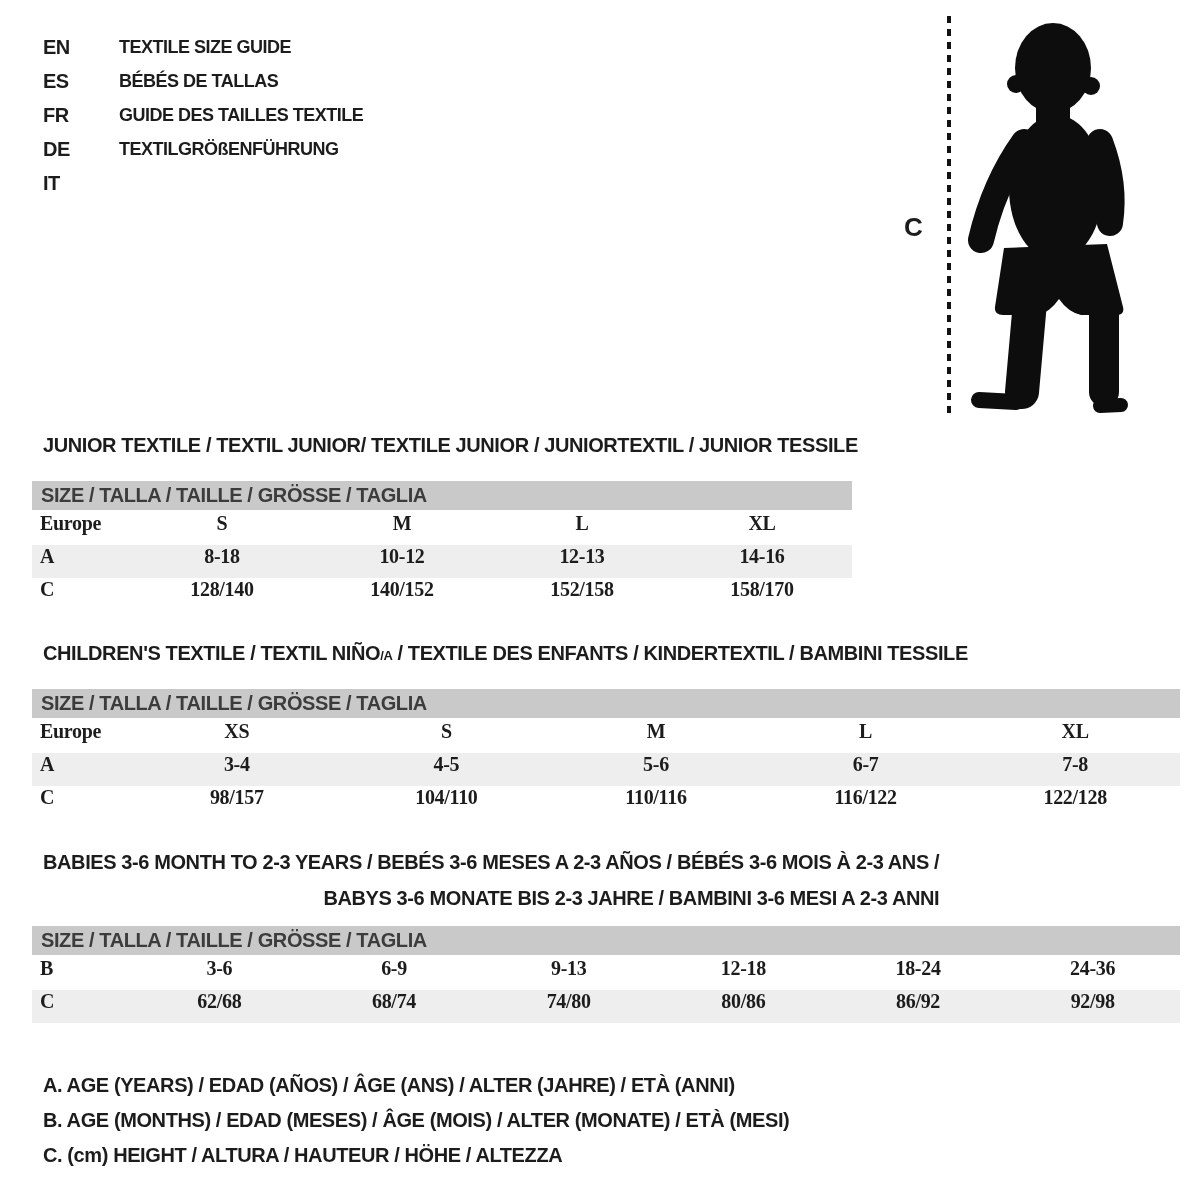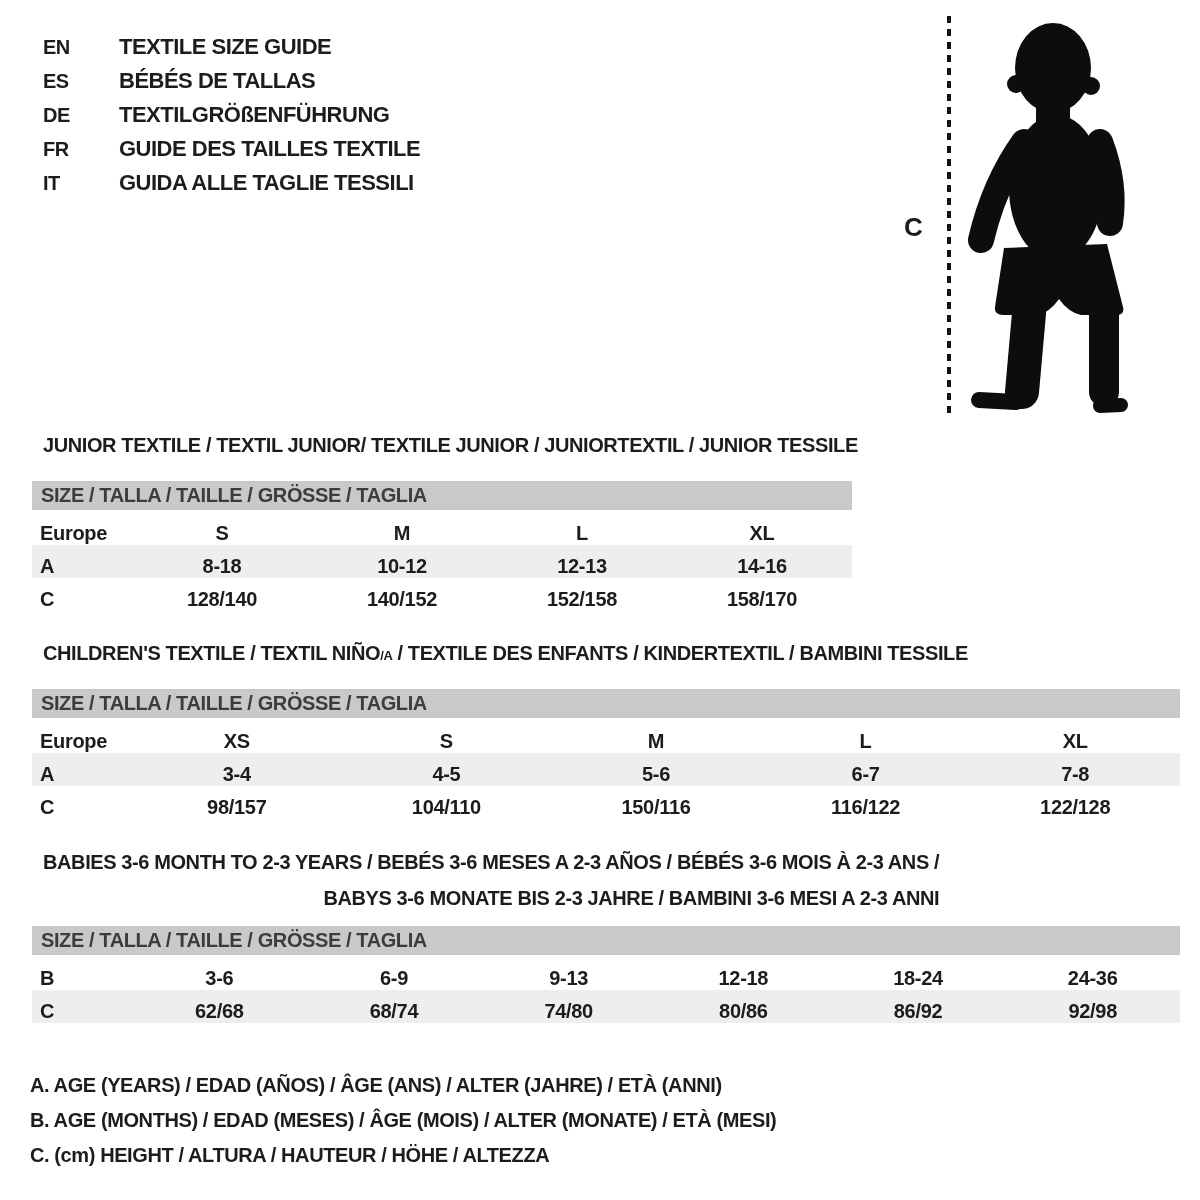--- a/index.html
+++ b/index.html
@@ -14,21 +14,21 @@
     -webkit-font-smoothing: antialiased;
   }
 
   
   .lang-list { position: absolute; left: 43px; top: 30px; }
   .lang-row { display: flex; height: 34px; align-items: center; }
   .lang-code {
     width: 76px; font-size: 20px; font-weight: 700; letter-spacing: -0.5px;
   }
   .lang-label {
-    font-size: 22px; font-weight: 700; letter-spacing: -0.5px; white-space: nowrap;
+    font-size: 18px; font-weight: 700; letter-spacing: -0.5px; white-space: nowrap;
   }
 
   
   .measure-line {
     position: absolute; left: 947px; top: 16px; width: 4px; height: 400px;
     background: repeating-linear-gradient(to bottom, #121212 0px, #121212 7px, transparent 7px, transparent 13px);
   }
   .measure-label {
     position: absolute; left: 904px; top: 212px;
     font-size: 26px; font-weight: 700;
@@ -45,56 +45,55 @@
 
   
   .size-table { position: absolute; left: 32px; }
   .hbar {
     height: 29px; margin-bottom: 2px;
     display: flex; align-items: center;
     padding-left: 9px;
     font-size: 20px; font-weight: 700; letter-spacing: -0.4px;
   }
   .trow {
-    display: flex; align-items: flex-end; height: 33px;
-    font-size: 20px; font-weight: 700; letter-spacing: -0.3px;
+    display: flex; align-items: flex-start; height: 33px;
+    font-size: 20px; font-weight: 700; letter-spacing: -0.3px; font-family: Liberation Serif, serif;
   }
   .trow .tlabel { width: 100px; padding-left: 8px; }
   .trow .tcell { flex: 1; text-align: center; }
 
   
-  .notes { position: absolute; left: 30px; top: 1068px; }
+  .notes { position: absolute; left: 43px; top: 1068px; }
   .note-line {
     height: 35px; display: flex; align-items: center;
     font-size: 20px; font-weight: 700; letter-spacing: -0.4px; white-space: nowrap;
   }
 </style>
 </head>
 <body>
 
 <div class="lang-list">
   <div class="lang-row">
     <span class="lang-code">EN</span>
     <span class="lang-label">TEXTILE SIZE GUIDE</span>
   </div>
   <div class="lang-row">
     <span class="lang-code">ES</span>
     <span class="lang-label">BÉBÉS DE TALLAS</span>
   </div>
   <div class="lang-row">
+    <span class="lang-code">FR</span>
+    <span class="lang-label">GUIDE DES TAILLES TEXTILE</span>
+  </div>
+  <div class="lang-row">
     <span class="lang-code">DE</span>
     <span class="lang-label">TEXTILGRÖßENFÜHRUNG</span>
   </div>
   <div class="lang-row">
-    <span class="lang-code">FR</span>
-    <span class="lang-label">GUIDE DES TAILLES TEXTILE</span>
-  </div>
-  <div class="lang-row">
     <span class="lang-code">IT</span>
-    <span class="lang-label">GUIDA ALLE TAGLIE TESSILI</span>
   </div>
 </div>
 
 <div class="measure-line"></div>
 <div class="measure-label">C</div>
 
 <svg class="baby-figure" viewBox="0 0 180 404" aria-hidden="true">
   <g fill="#0d0d0d" stroke="#0d0d0d">
 
     <ellipse cx="95" cy="56" rx="38" ry="45" stroke="none"></ellipse>
@@ -166,21 +165,21 @@
     <span class="tcell">3-4</span>
     <span class="tcell">4-5</span>
     <span class="tcell">5-6</span>
     <span class="tcell">6-7</span>
     <span class="tcell">7-8</span>
   </div>
   <div class="trow">
     <span class="tlabel">C</span>
     <span class="tcell">98/157</span>
     <span class="tcell">104/110</span>
-    <span class="tcell">150/116</span>
+    <span class="tcell">110/116</span>
     <span class="tcell">116/122</span>
     <span class="tcell">122/128</span>
   </div>
 </div>
 
 <div class="section-title two-line" style="top:844px">
   <div>BABIES 3-6 MONTH TO 2-3 YEARS / BEBÉS 3-6 MESES A 2-3 AÑOS / BÉBÉS 3-6 MOIS À 2-3 ANS /</div>
   <div>BABYS 3-6 MONATE BIS 2-3 JAHRE / BAMBINI 3-6 MESI A 2-3 ANNI</div>
 </div>
 

